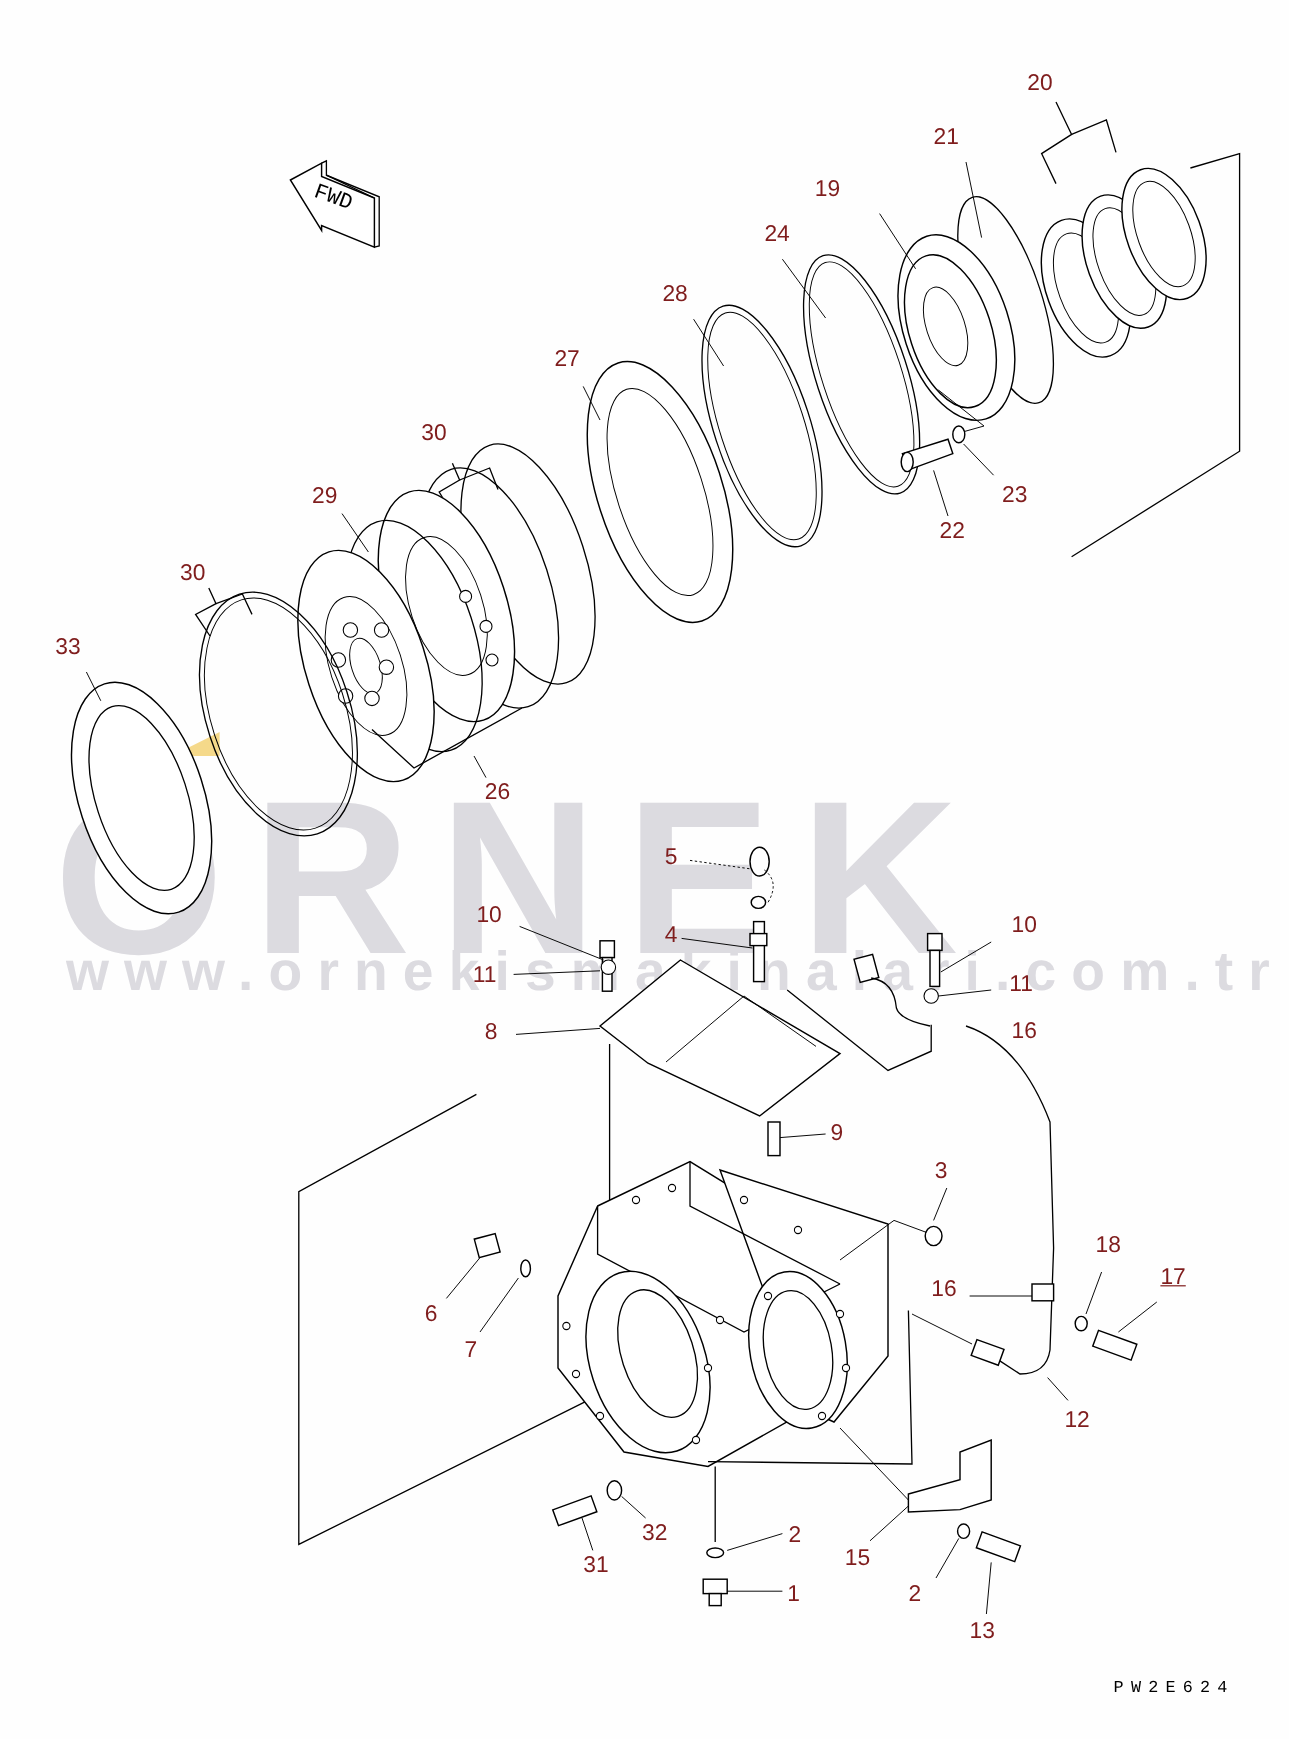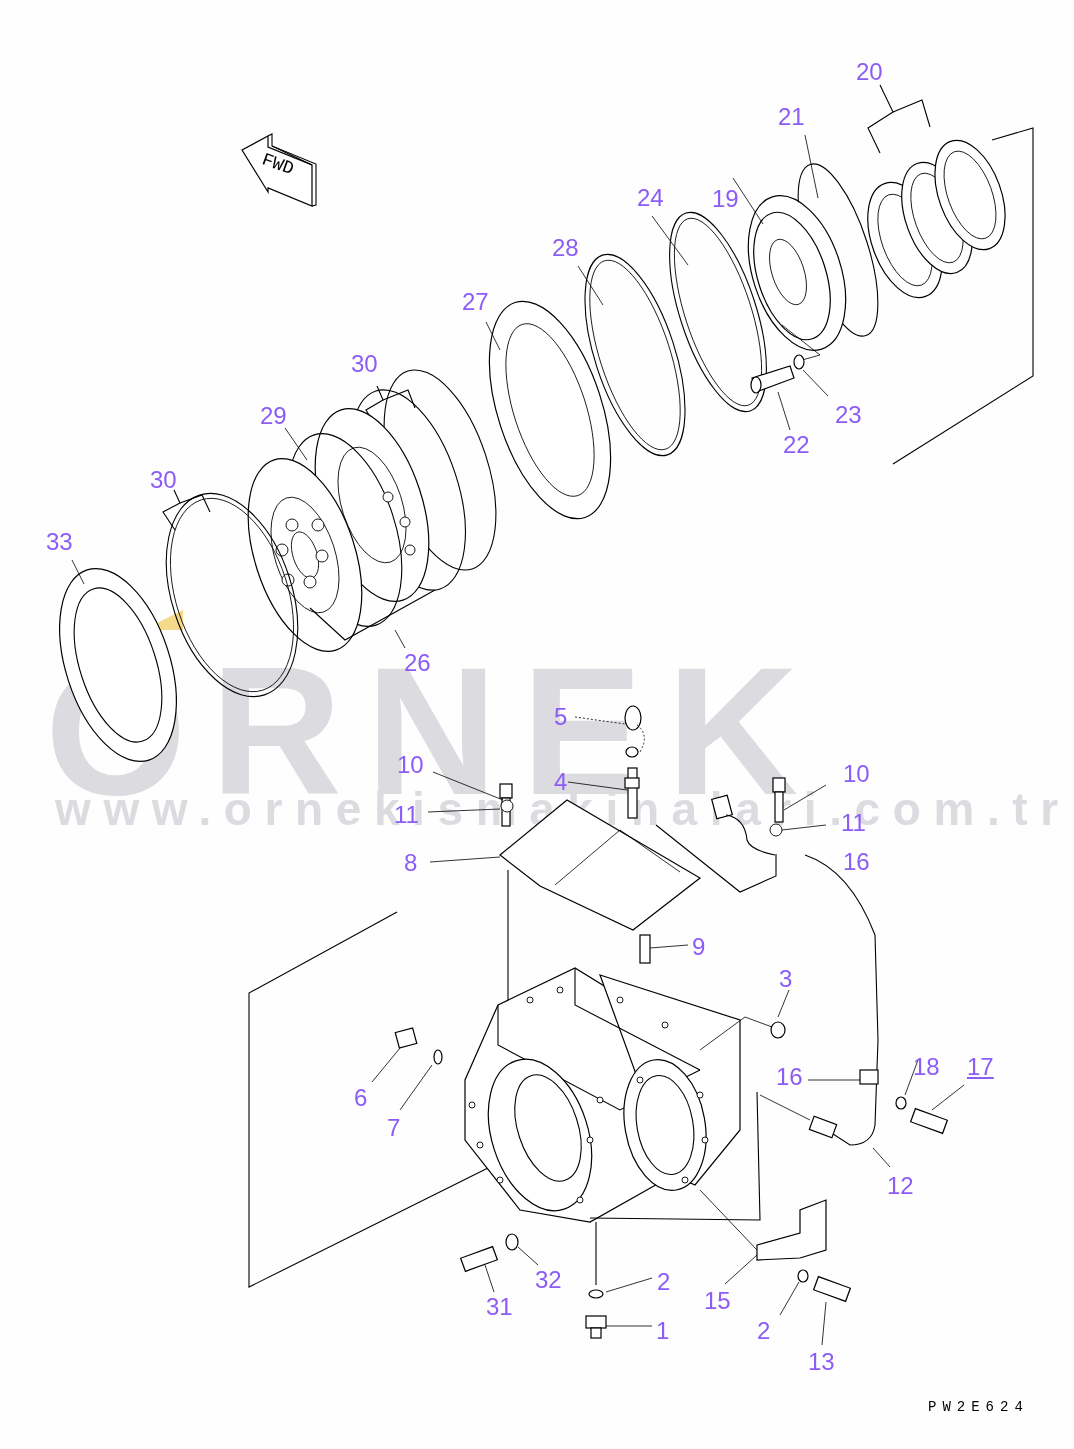--- a/index.html
+++ b/index.html
@@ -1,20 +1,20 @@
 <!DOCTYPE html>
 <html><head>
 <meta charset="utf-8">
 <style>
   html,body{margin:0;padding:0;background:#fefefe;}
   #canvas{position:relative;width:1074px;height:1449px;background:#fefefe;overflow:hidden;font-family:"Liberation Sans",sans-serif;}
   svg{position:absolute;left:0;top:0;}
   .wm-big{position:absolute;left:45px;top:640px;font-family:"Liberation Sans",sans-serif;font-weight:bold;font-size:182px;letter-spacing:24px;color:#dcdbe0;line-height:1;white-space:nowrap;}
   .wm-url{position:absolute;left:55px;top:786px;font-family:"Liberation Sans",sans-serif;font-weight:bold;font-size:46px;letter-spacing:12.6px;color:#dcdbe0;line-height:1;white-space:nowrap;}
-  .lbl{position:absolute;font-family:"Liberation Sans",sans-serif;font-size:24px;color:#8b5cf6;line-height:1;white-space:nowrap;}
+  .lbl{position:absolute;font-family:"Liberation Sans",sans-serif;font-size:19px;color:#7f1d1d;line-height:1;white-space:nowrap;}
   .code{position:absolute;left:928px;top:1399px;font-family:"Liberation Mono",monospace;font-size:14px;letter-spacing:6px;color:#000;}
   .ln{fill:none;stroke:#000;stroke-width:1.1;}
   .part{fill:#fff;stroke:#000;stroke-width:1.2;}
   .thin{fill:none;stroke:#000;stroke-width:0.8;}
   .dot{fill:#fff;stroke:#000;stroke-width:0.9;}
 </style>
 </head>
 <body>
 
 <div id="canvas">
@@ -238,42 +238,42 @@
       <rect class="part" x="462" y="1252" width="34" height="14" transform="rotate(-20 479 1259)"></rect>
       <ellipse class="part" cx="512" cy="1242" rx="6" ry="8"></ellipse>
       <line class="thin" x1="485" y1="1265" x2="494" y2="1292"></line>
       <line class="thin" x1="518" y1="1247" x2="538" y2="1265"></line>
     </g>
   </svg>
 
   <div id="callouts">
       <div class="lbl" style="left: 856px; top: 60px;">20</div>
       <div class="lbl" style="left: 778px; top: 105px;">21</div>
-      <div class="lbl" style="left: 712px; top: 148px; margin-top: 39px;">19</div>
+      <div class="lbl" style="left: 679px; top: 148px;">19</div>
       <div class="lbl" style="left: 637px; top: 186px; text-align: right;">24</div>
       <div class="lbl" style="left: 552px; top: 236px;">28</div>
       <div class="lbl" style="left: 462px; top: 290px; text-align: right;">27</div>
       <div class="lbl" style="left: 351px; top: 352px;">30</div>
       <div class="lbl" style="left: 260px; top: 404px;">29</div>
       <div class="lbl" style="left: 150px; top: 468px;">30</div>
       <div class="lbl" style="left: 46px; top: 530px;">33</div>
       <div class="lbl" style="left: 404px; top: 651px;">26</div>
       <div class="lbl" style="left: 783px; top: 433px;">22</div>
       <div class="lbl" style="left: 835px; top: 403px;">23</div>
       <div class="lbl" style="left: 554px; top: 705px;">5</div>
       <div class="lbl" style="left: 554px; top: 770px;">4</div>
       <div class="lbl" style="left: 397px; top: 753px;">10</div>
       <div class="lbl" style="left: 394px; top: 803px;">11</div>
       <div class="lbl" style="left: 843px; top: 762px;">10</div>
       <div class="lbl" style="left: 841px; top: 811px;">11</div>
       <div class="lbl" style="left: 843px; top: 850px;">16</div>
       <div class="lbl" style="left: 404px; top: 851px;">8</div>
       <div class="lbl" style="left: 692px; top: 935px;">9</div>
       <div class="lbl" style="left: 779px; top: 967px;">3</div>
-      <div class="lbl" style="left: 913px; top: 1028px; margin-top: 27px;">18</div>
+      <div class="lbl" style="left: 913px; top: 1028px;">18</div>
       <div class="lbl" style="left: 967px; top: 1055px; text-decoration: underline;">17</div>
       <div class="lbl" style="left: 776px; top: 1065px;">16</div>
       <div class="lbl" style="left: 354px; top: 1086px;">6</div>
       <div class="lbl" style="left: 387px; top: 1116px;">7</div>
       <div class="lbl" style="left: 887px; top: 1174px;">12</div>
       <div class="lbl" style="left: 535px; top: 1268px;">32</div>
       <div class="lbl" style="left: 657px; top: 1270px;">2</div>
       <div class="lbl" style="left: 704px; top: 1289px;">15</div>
       <div class="lbl" style="left: 486px; top: 1295px;">31</div>
       <div class="lbl" style="left: 656px; top: 1319px;">1</div>

